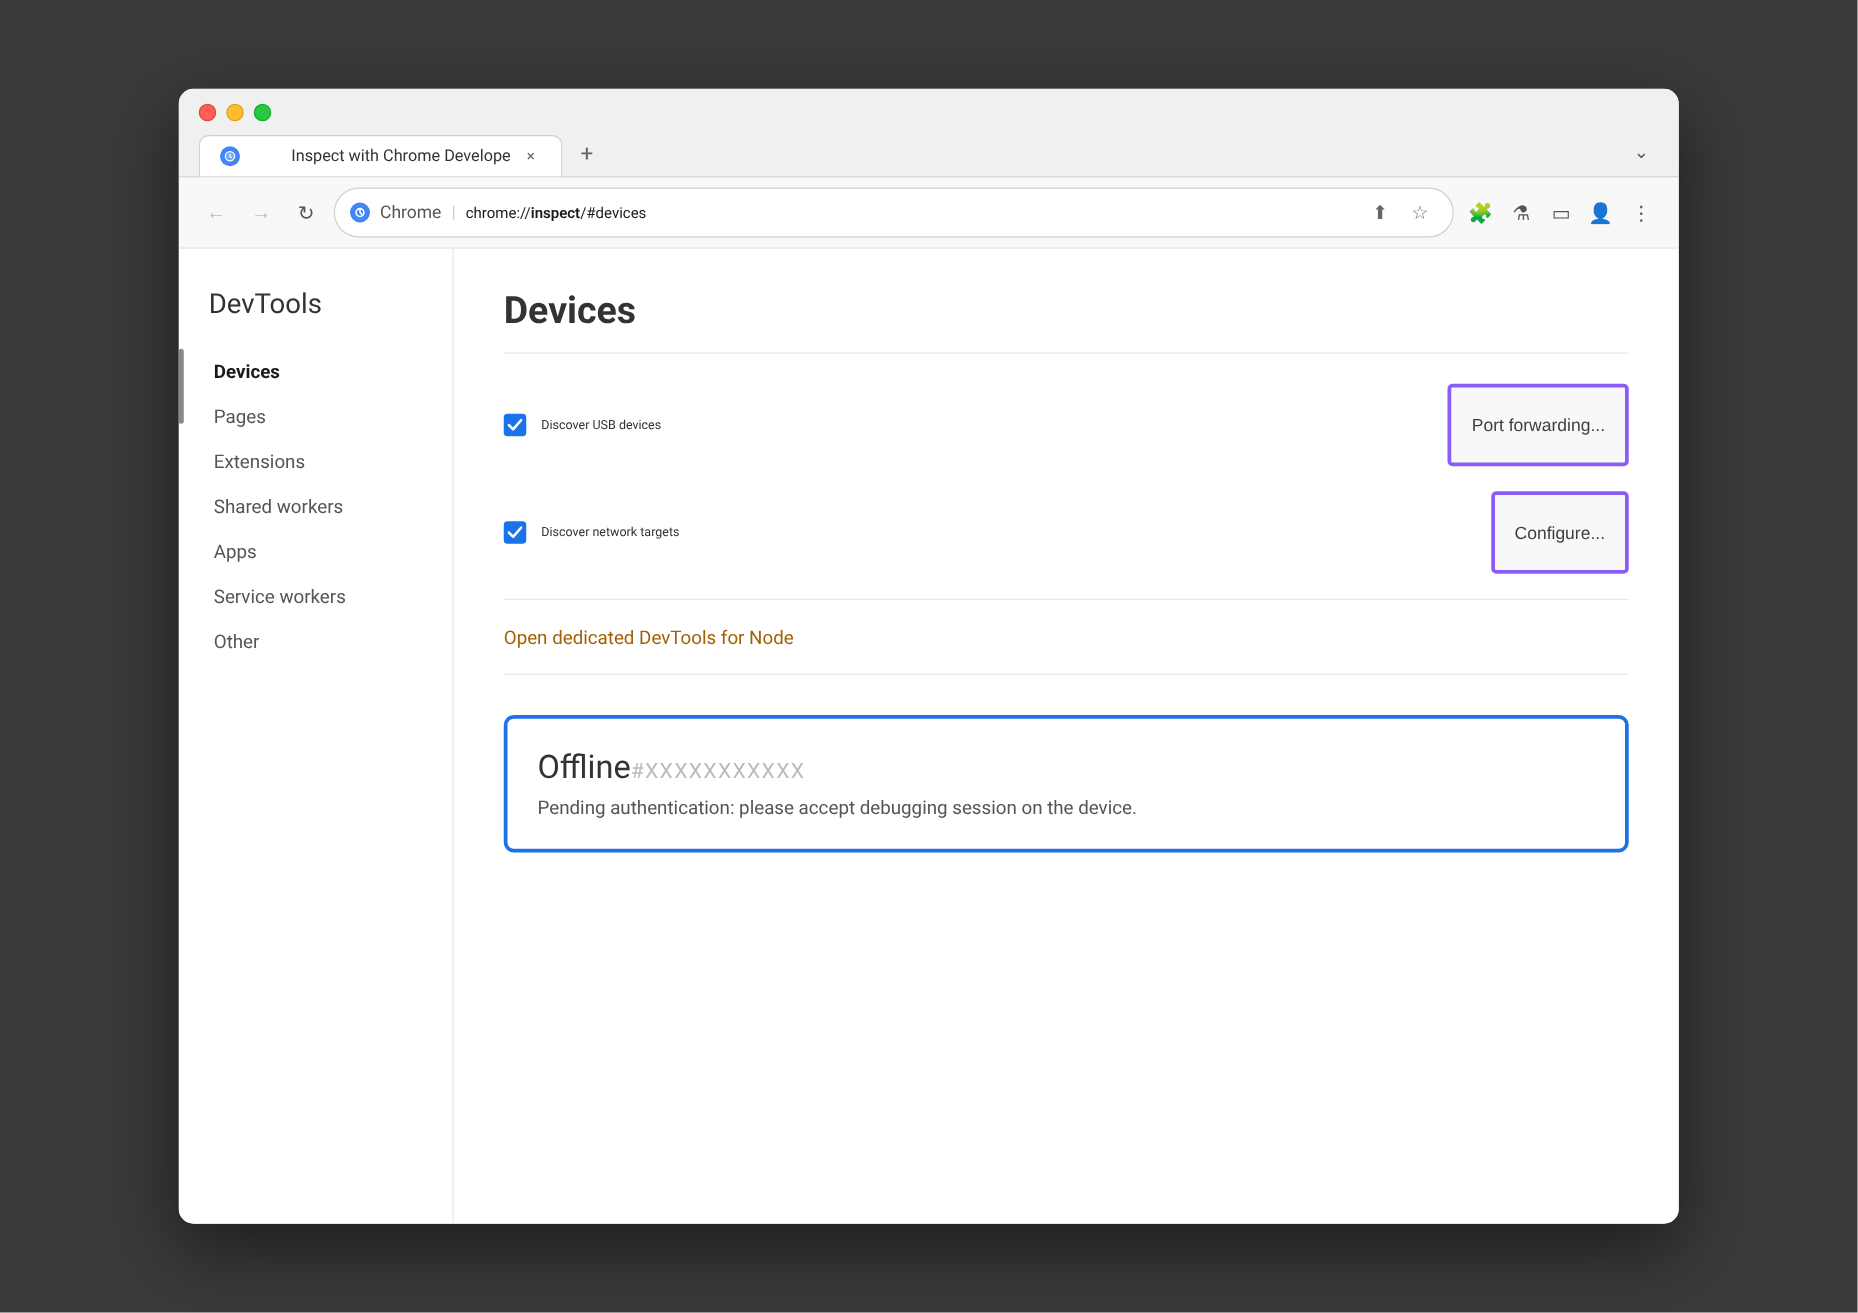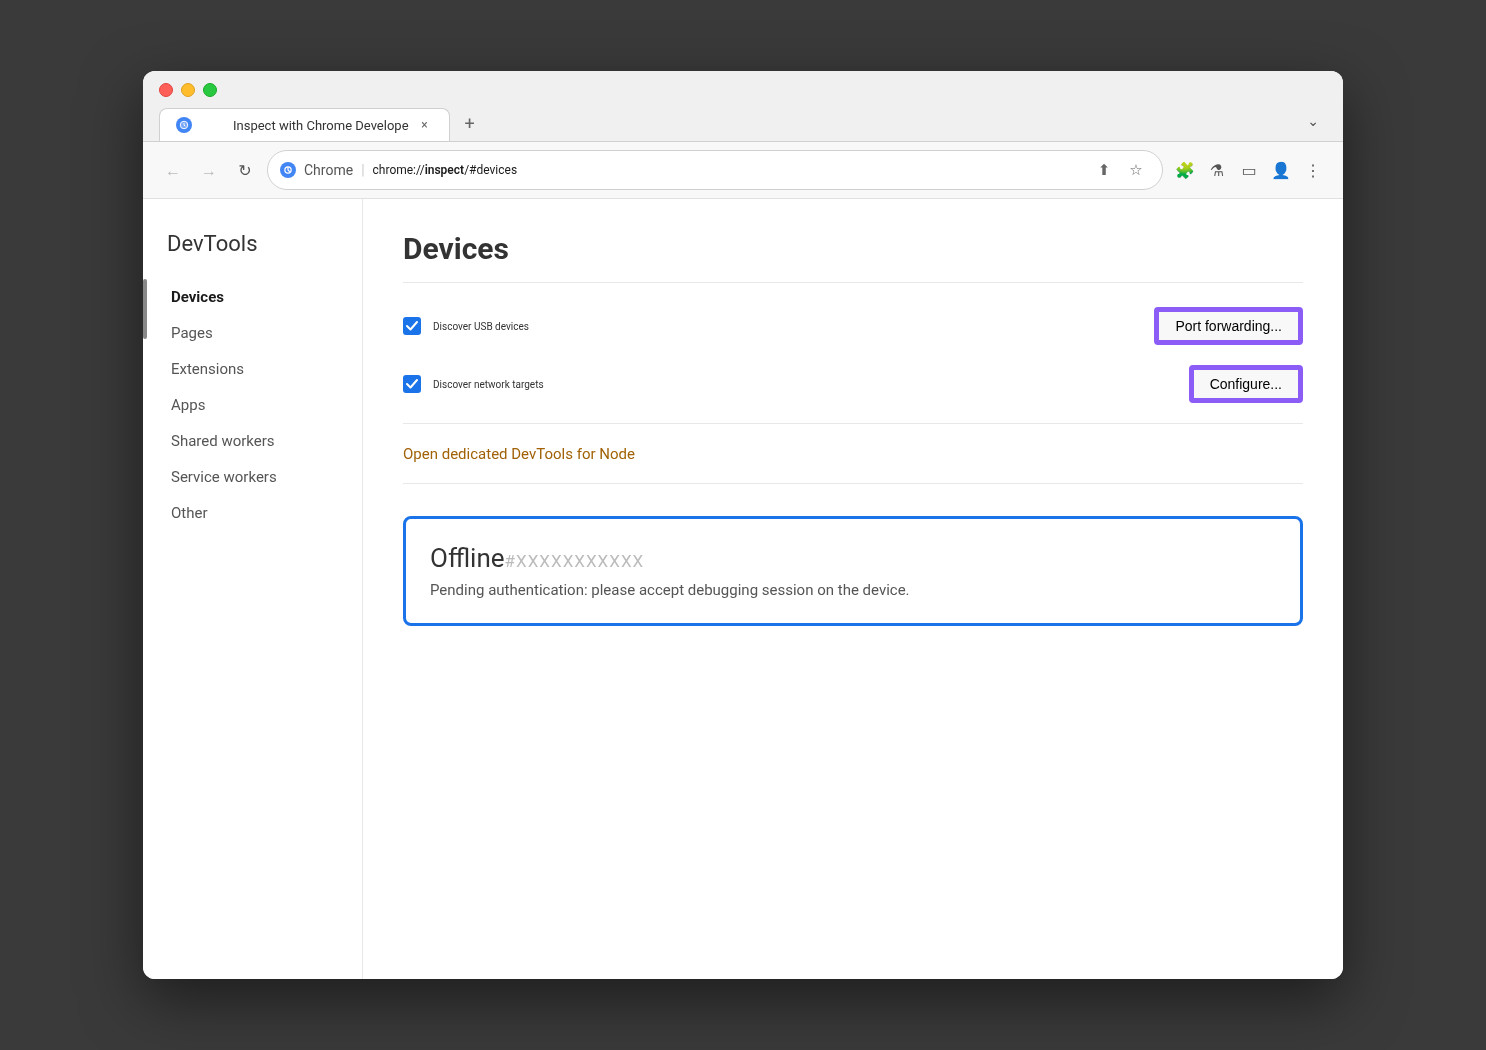--- a/index.html
+++ b/index.html
@@ -323,26 +323,26 @@
       fill: none;
       stroke-width: 2.5;
     }
 
     .option-label {
       font-size: 10px;
       color: #333;
     }
 
     .option-btn {
-      padding: 6px 16px;
-      border: 5px solid #8b5cf6;
+      padding: 22px 16px;
+      border: 3px solid #8b5cf6;
       border-radius: 4px;
       background: #f8f8f8;
       font-size: 14px;
-      color: #000000;
+      color: #404040;
       cursor: pointer;
     }
 
     .separator {
       height: 1px;
       background: #e8e8e8;
       margin: 20px 0;
     }
 
     .devtools-link {
@@ -475,24 +475,24 @@
         <div class="sidebar-item active">
           <span>Devices</span>
         </div>
         <div class="sidebar-item">
           <span>Pages</span>
         </div>
         <div class="sidebar-item">
           <span>Extensions</span>
         </div>
         <div class="sidebar-item">
+          <span>Shared workers</span>
+        </div>
+        <div class="sidebar-item">
           <span>Apps</span>
-        </div>
-        <div class="sidebar-item">
-          <span>Shared workers</span>
         </div>
         <div class="sidebar-item">
           <span>Service workers</span>
         </div>
         <div class="sidebar-item">
           <span>Other</span>
         </div>
       </nav>
     </div>
 

